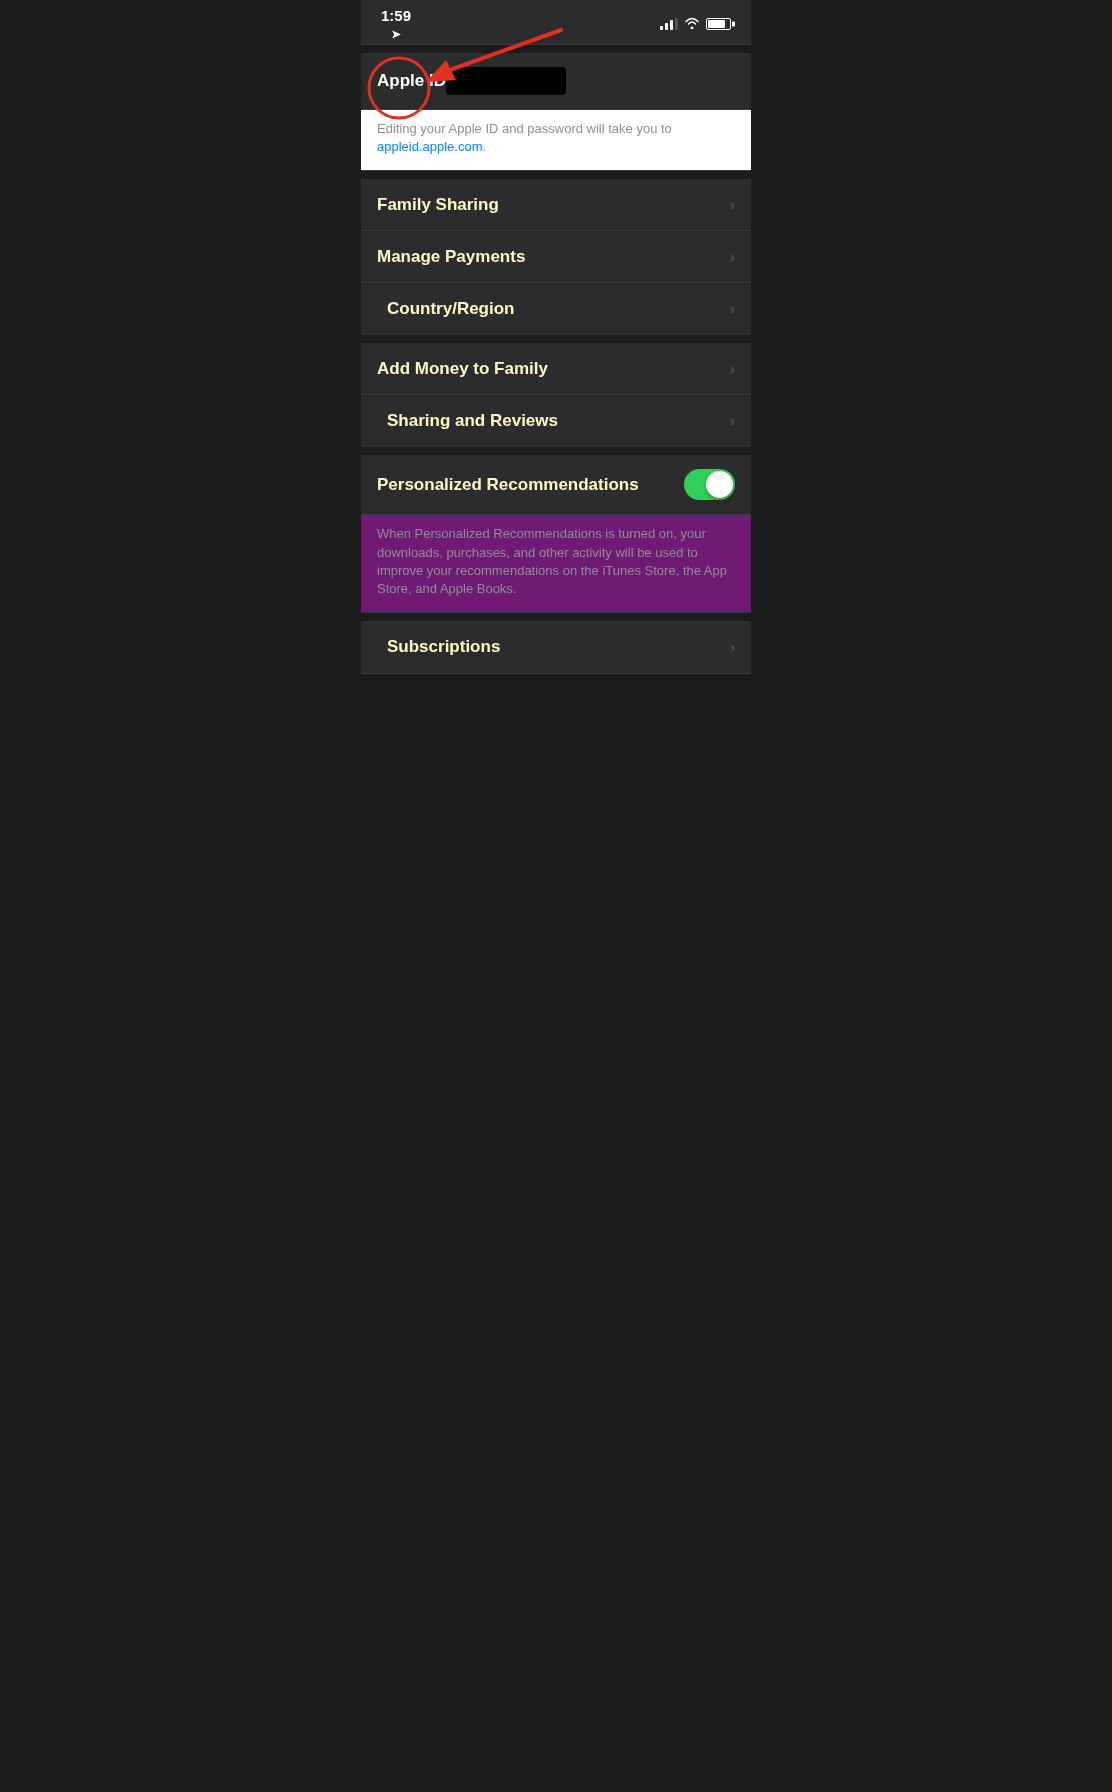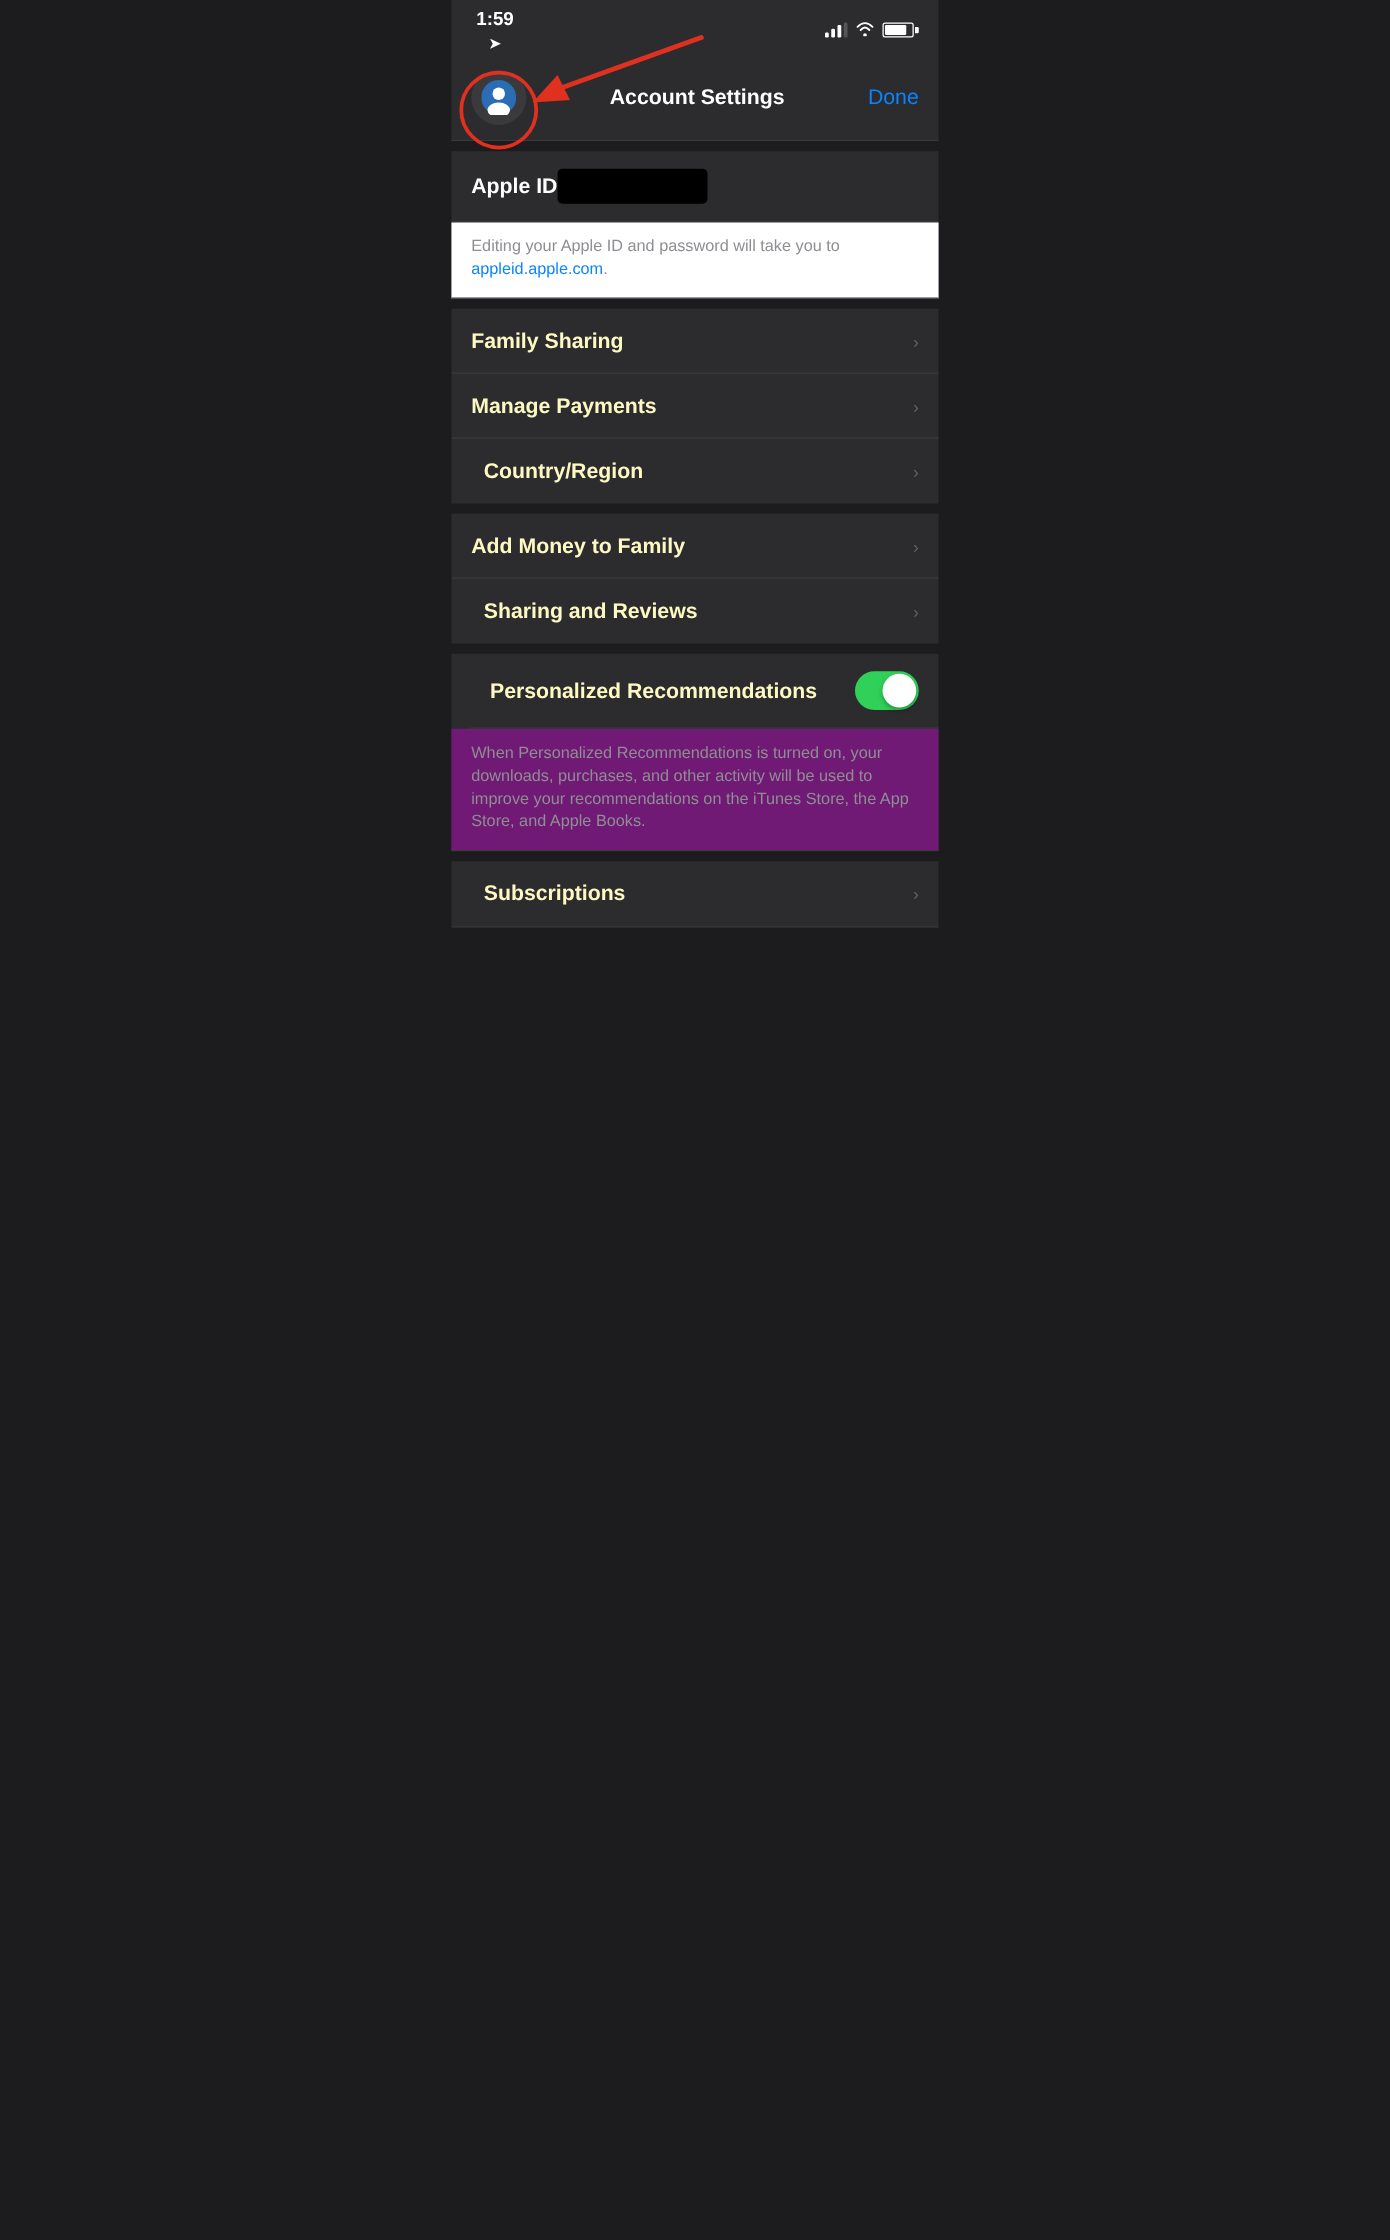--- a/index.html
+++ b/index.html
@@ -295,31 +295,20 @@
           <path d="M4.5 7C5.9 5.6 7.0 5 8 5s2.1.6 3.5 2" stroke="white" stroke-width="1.5" fill="none" stroke-linecap="round"></path>
           <path d="M2 4.5C3.9 2.6 5.8 1.5 8 1.5s4.1 1.1 6 3" stroke="white" stroke-width="1.5" fill="none" stroke-linecap="round"></path>
         </svg>
       </span>
       <div class="battery-icon">
         <div class="battery-fill"></div>
       </div>
     </div>
   </div>
 
-  <div class="nav-bar">
-    <div class="nav-avatar">
-      <svg width="28" height="28" viewBox="0 0 28 28" fill="none">
-        <circle cx="14" cy="14" r="14" fill="#2a6db5"></circle>
-        <circle cx="14" cy="11" r="5" fill="white"></circle>
-        <ellipse cx="14" cy="24" rx="9" ry="6" fill="white"></ellipse>
-      </svg>
-    </div>
-    <div class="nav-title">Account Settings</div>
-    <div class="nav-done">Done</div>
-  </div>
 
   <div style="height:1px; background:#3a3a3c;"></div>
 
   <div class="section-divider"></div>
 
   <div class="settings-section">
     <div class="apple-id-row">
       <span class="apple-id-label">Apple ID</span>
       <div class="apple-id-value">jo</div>
     </div>
@@ -366,21 +355,21 @@
       <span class="settings-row-text">Sharing and Reviews</span>
       <div class="row-right">
         <span class="chevron">›</span>
       </div>
     </div>
   </div>
 
   <div class="section-divider"></div>
 
   <div class="settings-section">
-    <div class="settings-row" style="border-bottom: 0.5px solid #3a3a3c; margin-left: 15px;">
+    <div class="settings-row" style="border-bottom: 0.5px solid #3a3a3c;">
       <span class="settings-row-text">Personalized Recommendations</span>
       <div class="toggle-track">
         <div class="toggle-thumb"></div>
       </div>
     </div>
     <div class="recommendations-desc">
       <p class="recommendations-desc-text">When Personalized Recommendations is turned on, your downloads, purchases, and other activity will be used to improve your recommendations on the iTunes Store, the App Store, and Apple Books.</p>
     </div>
   </div>
 

